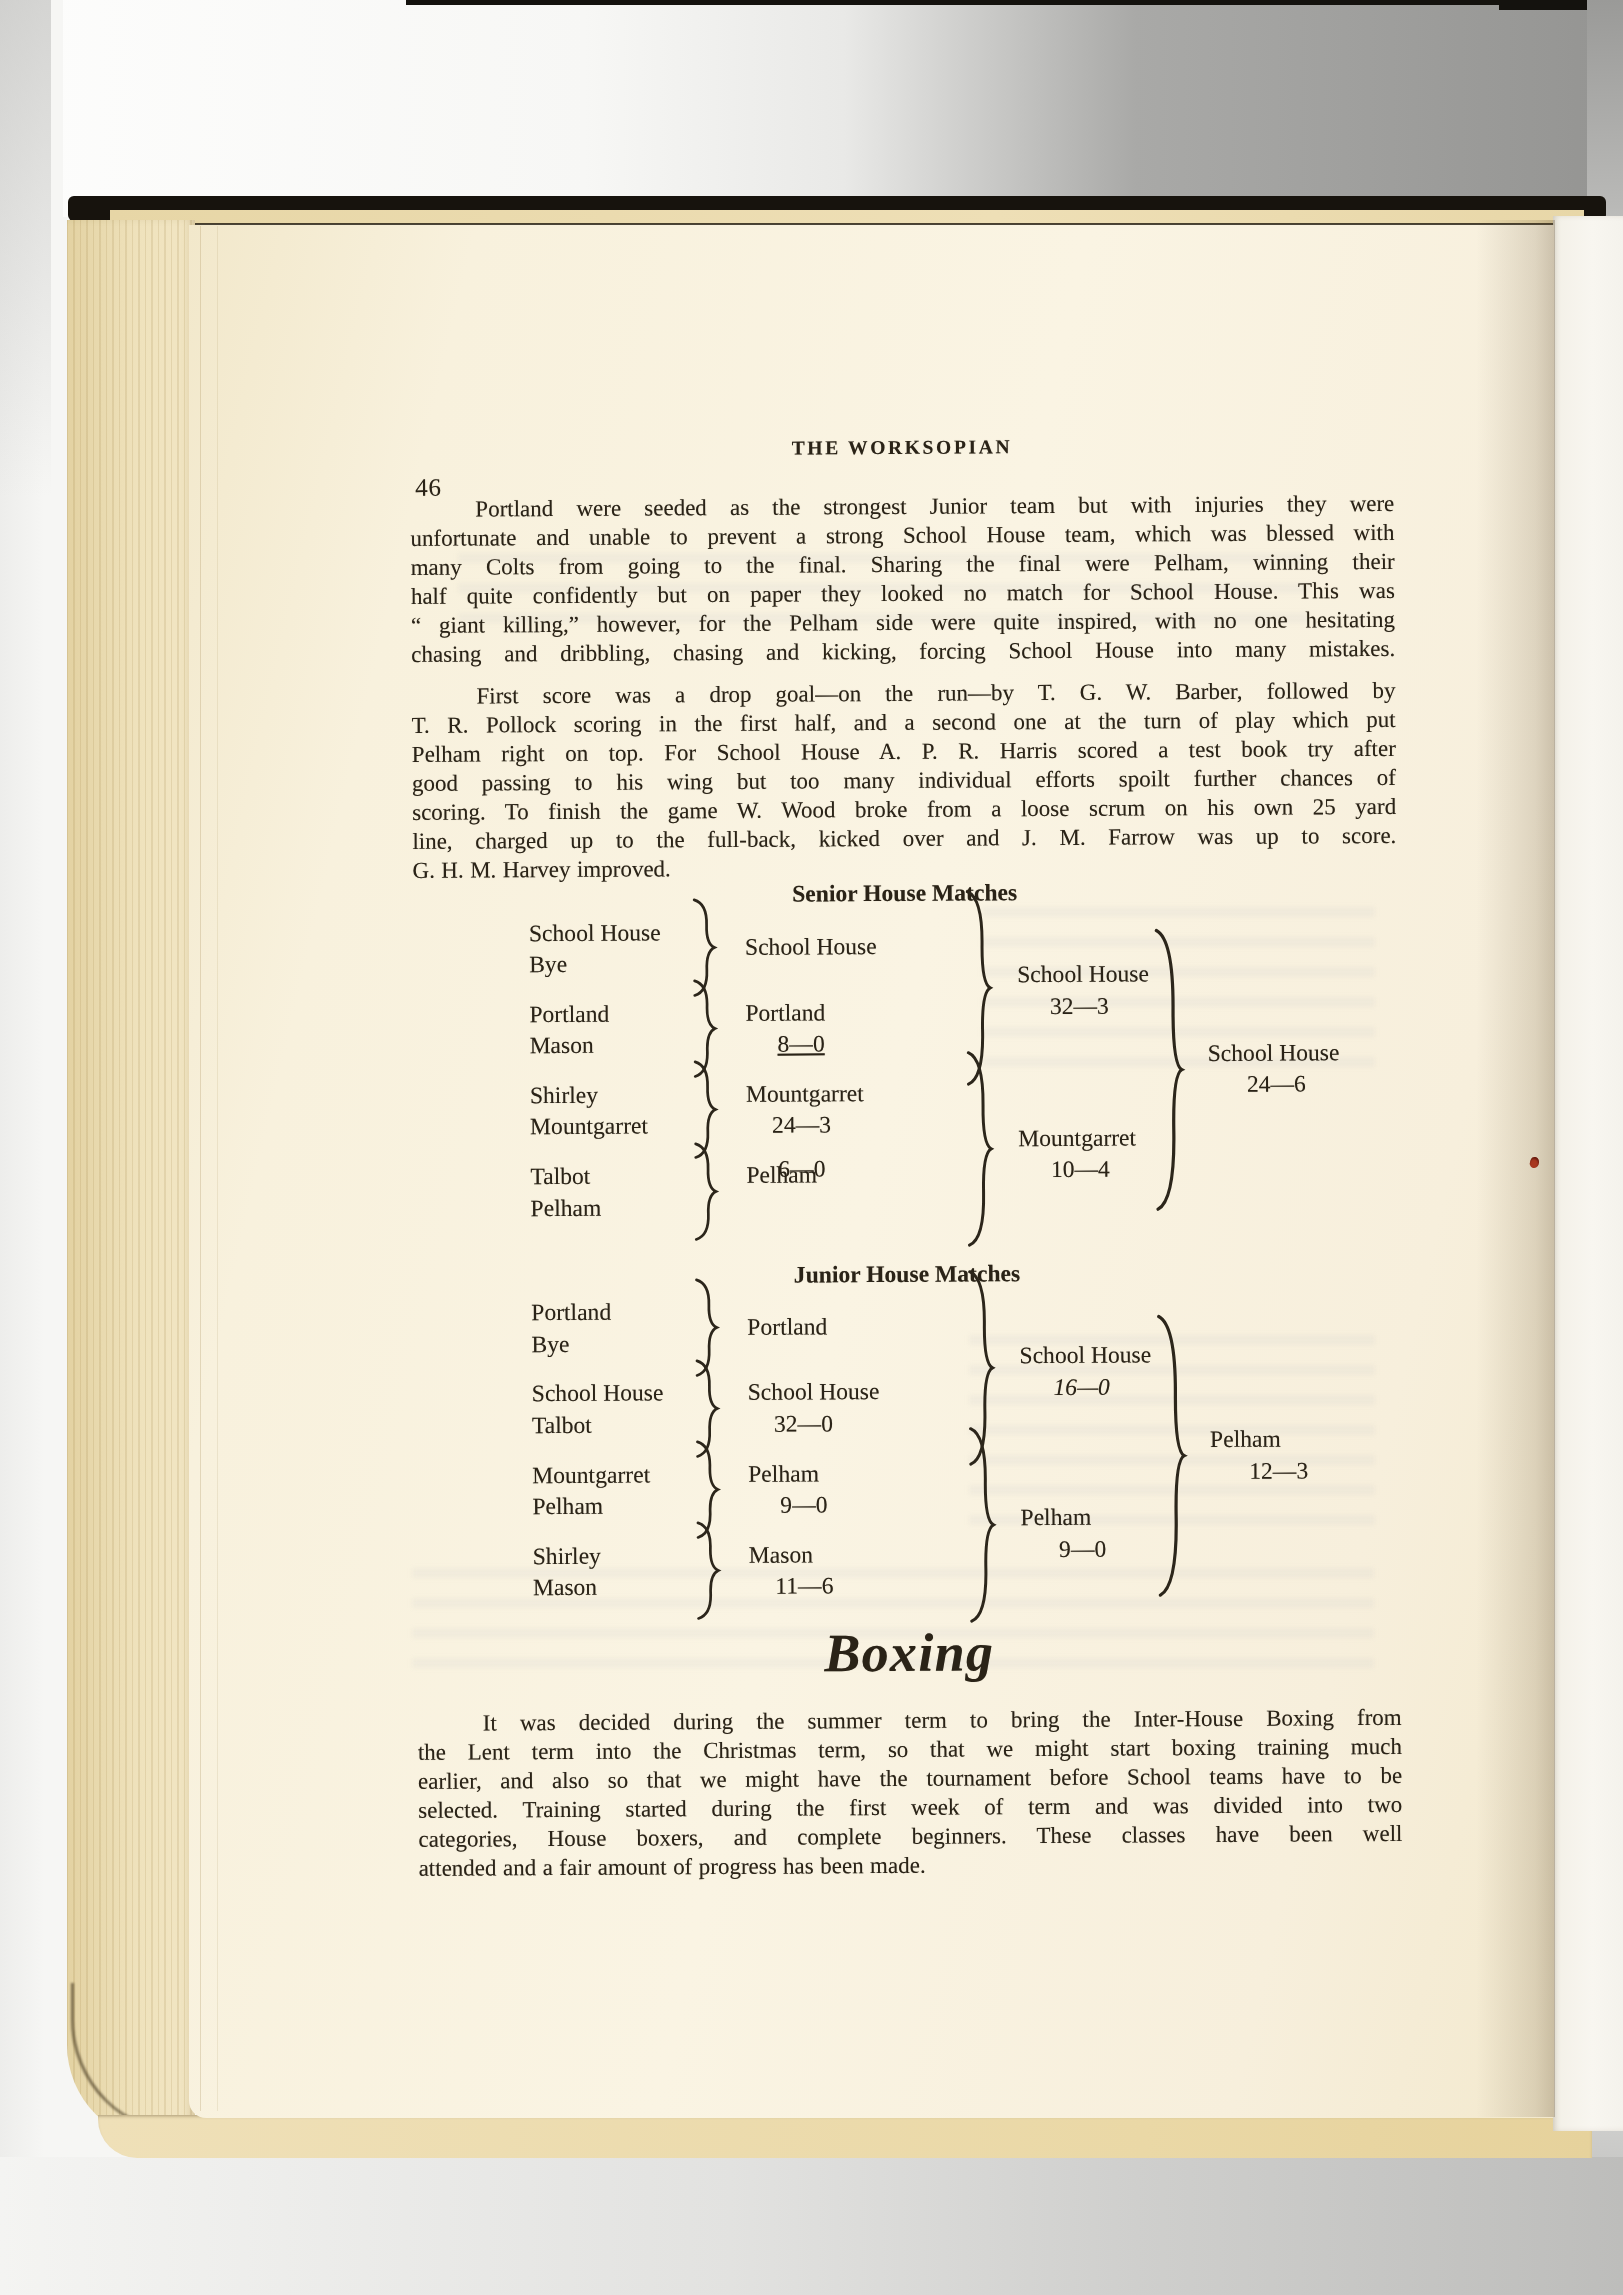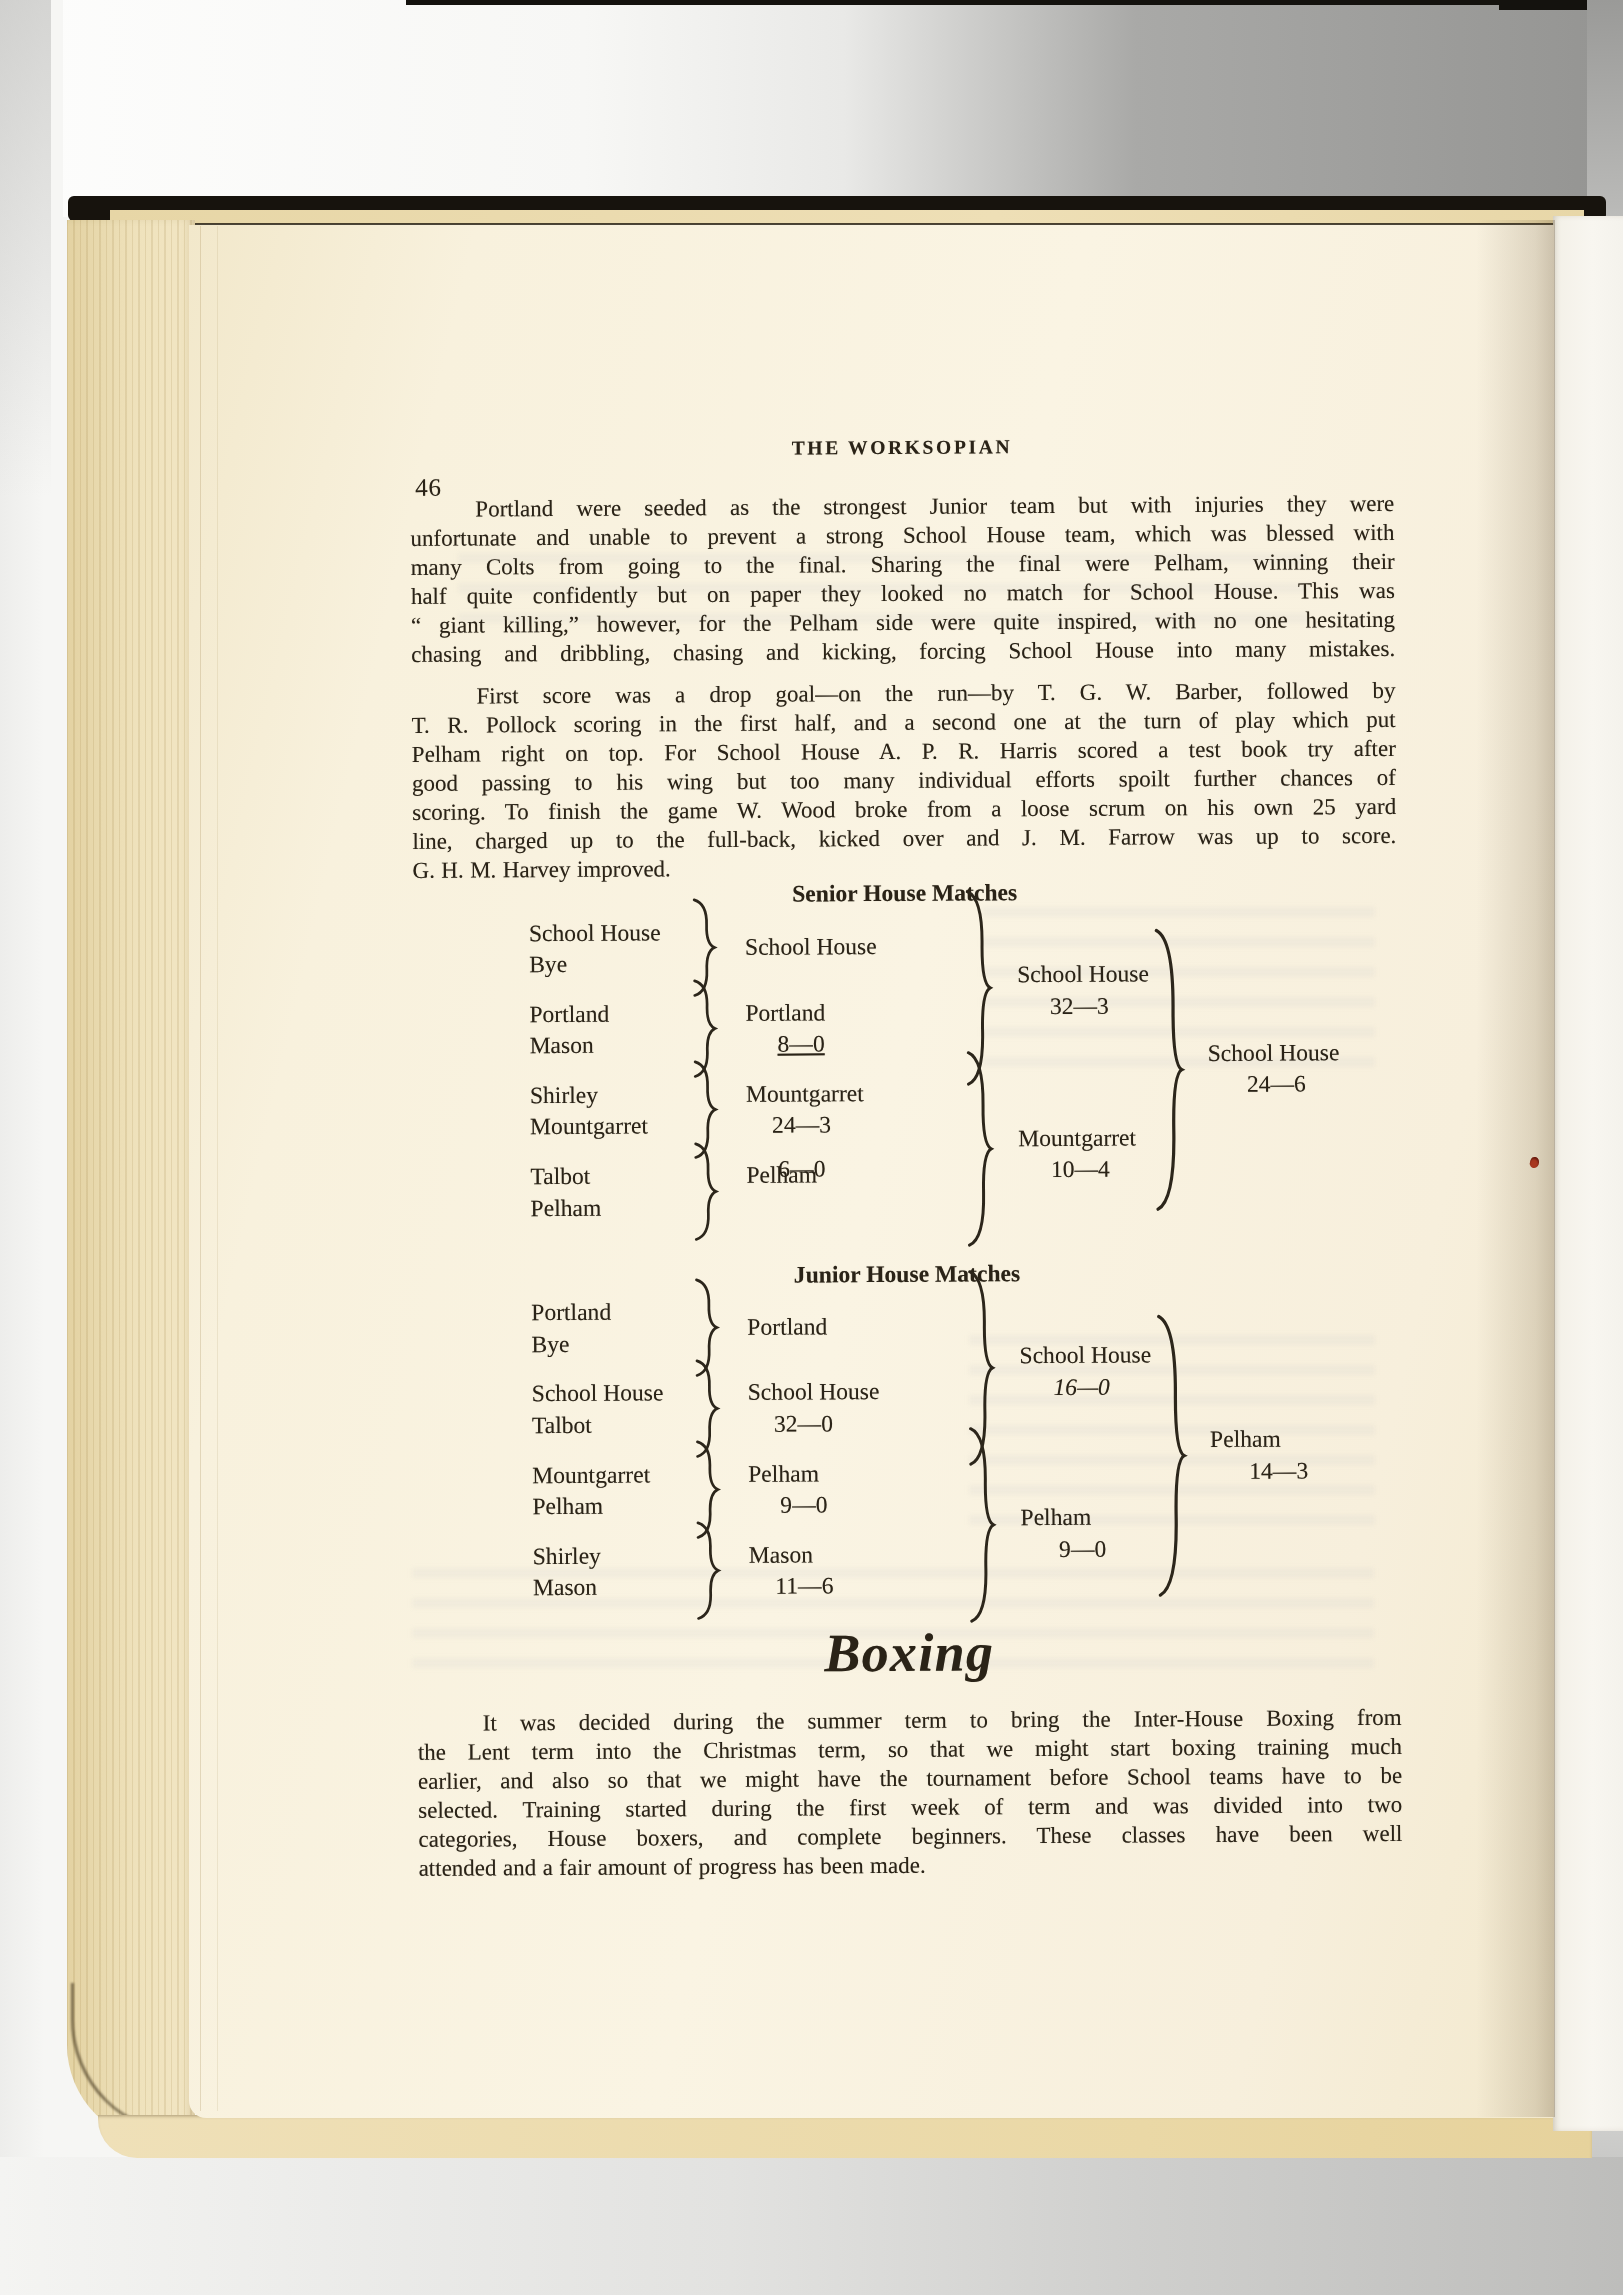--- a/index.html
+++ b/index.html
@@ -260,21 +260,21 @@
   <span class="abs bscore" style="left:1018px;top:1375px;width:124px;font-style:italic;">16—0</span>
   <span class="abs bt" style="left:1018px;top:1505px;">Pelham</span>
   <span class="abs bscore" style="left:1018px;top:1537px;width:124px;">9—0</span>
 
   <div class="abs brace" style="left:1151px;top:1310px;">
       <svg width="35" height="295" viewBox="0 0 54 450">
         <path d="M 10,10 Q 36,24 35,130 Q 34,218 48,225 Q 34,232 35,320 Q 36,426 10,440" fill="none" stroke="#2c261b" stroke-width="5" stroke-linecap="round"></path>
       </svg>
     </div>
   <span class="abs bt" style="left:1208px;top:1428px;">Pelham</span>
-  <span class="abs bscore" style="left:1208px;top:1460px;width:137px;">14—3</span>
+  <span class="abs bscore" style="left:1208px;top:1460px;width:137px;">12—3</span>
 
   <div class="abs" id="boxing-title">Boxing</div>
 
   <div class="abs para" id="boxing-para">
     <span class="line indent">It was decided during the summer term to bring the Inter-House Boxing from</span>
     <span class="line">the Lent term into the Christmas term, so that we might start boxing training much</span>
     <span class="line">earlier, and also so that we might have the tournament before School teams have to be</span>
     <span class="line">selected.  Training started during the first week of term and was divided into two</span>
     <span class="line">categories, House boxers, and complete beginners.  These classes have been well</span>
     <span class="line short">attended and a fair amount of progress has been made.</span>

